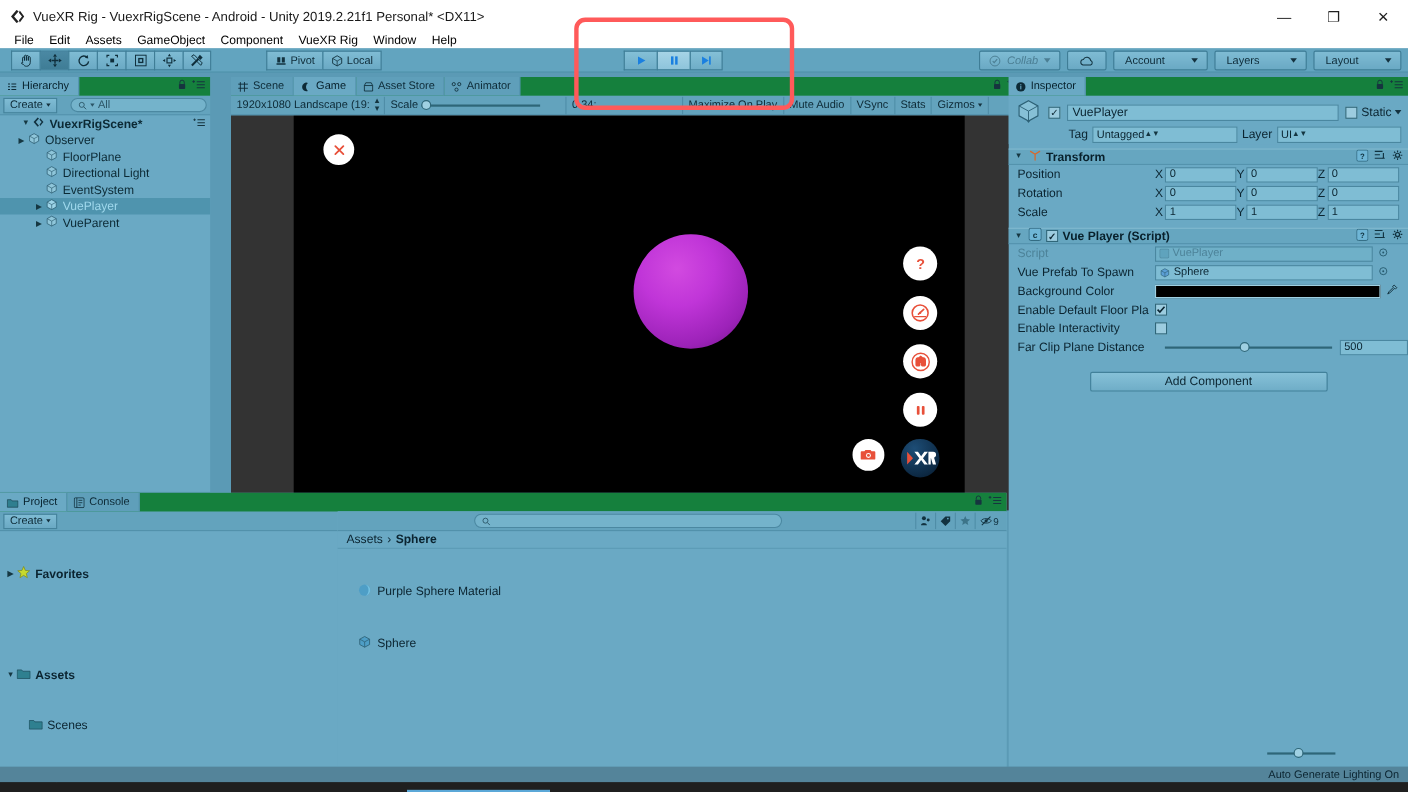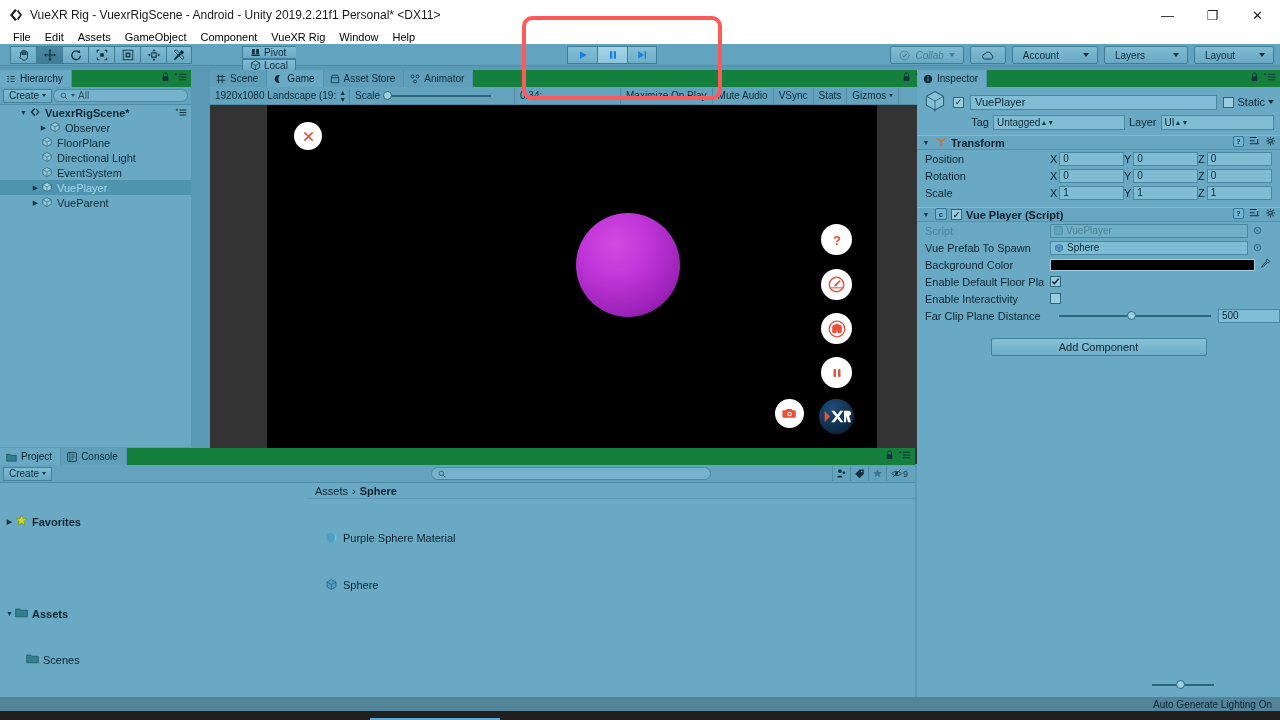--- a/index.html
+++ b/index.html
@@ -50,21 +50,21 @@
     width: 26px; height: 18px;
     background: linear-gradient(180deg,#7fbcd4 0%, #6aa9c4 100%);
     border: 1px solid #3f7d96;
     border-right: none;
     display: flex; align-items: center; justify-content: center;
   }
   .tool-btn:last-child { border-right: 1px solid #3f7d96; }
   .tool-btn.active { background: linear-gradient(180deg,#4a88a3 0%, #3f7d96 100%); }
   .tool-btn svg { display:block; }
 
-  .pivot-group { position: absolute; top: 2px; left: 242px; display: flex; height: 18px; flex-direction: column; }
+  .pivot-group { position: absolute; top: 2px; left: 242px; display: flex; height: 18px; }
   .pivot-btn {
     height: 18px; padding: 0 7px;
     background: linear-gradient(180deg,#7fbcd4 0%, #6aa9c4 100%);
     border: 1px solid #3f7d96; border-right: none;
     display: flex; align-items: center; gap: 3px;
     font-size: 10px; color: #0e2b38; white-space: nowrap;
   }
   .pivot-btn:last-child { border-right: 1px solid #3f7d96; }
 
   .play-group { position: absolute; top: 2px; left: 567px; display: flex; height: 18px; }
@@ -101,21 +101,21 @@
     height: 17px; padding: 0 8px 0 6px; display: flex; align-items: center; gap: 4px;
     font-size: 10px; color: #0d2a36; background: #5f9fba; white-space: nowrap;
     border-right: 1px solid #5493ae;
   }
   .ptab.active { background: #6aa9c4; color: #06202b; }
   .panel-tab-right { position: absolute; right: 4px; top: 2px; display: flex; gap: 4px; align-items: center; }
   .panel-body { background: #6aa9c4; }
 
   .subbar {
     height: 18px; background: #63a3bd; display: flex; align-items: center;
-    padding: 0 3px; gap: 1px; border-bottom: 1px solid #4f8da7;
+    padding: 0 3px; gap: 12px; border-bottom: 1px solid #4f8da7;
   }
   .create-btn {
     height: 14px; padding: 0 5px; font-size: 10px; color: #0d2a36;
     background: linear-gradient(180deg,#7fbcd4 0%,#6aa9c4 100%);
     border: 1px solid #44829b; display: flex; align-items: center; gap: 3px;
   }
   .search-pill {
     flex: 1; height: 13px; background: #74b3cb; border: 1px solid #4b88a1;
     border-radius: 7px; display: flex; align-items: center; padding: 0 6px;
     font-size: 10px; color: #2b5566; gap: 3px;
@@ -440,21 +440,21 @@
         </span>
         <span class="lbl">VuexrRigScene*</span>
         <span style="margin-left:auto;margin-right:4px">
           <svg width="12" height="9" viewBox="0 0 16 12">
               <path d="M1 2.5 L4 2.5 M2.5 1 L2.5 4" stroke="#16343f" stroke-width="1"></path>
               <path d="M6 2h9v1.2H6z M6 5.4h9v1.2H6z M6 8.8h9v1.2H6z" fill="#16343f"></path>
             </svg>
         </span>
       </div>
 
-      <div class="hrow" style="padding-left:38px">
+      <div class="hrow" style="padding-left:14px">
         <span class="tri">▶</span>
         <span class="cube-ico">
           <svg width="12" height="12" viewBox="0 0 16 16">
               <path d="M8 2 L13.5 5 V11 L8 14 L2.5 11 V5 Z" fill="#8fc6da" stroke="#2b5c70" stroke-width="0.9"></path>
               <path d="M2.5 5 L8 8 L13.5 5 M8 8 V14" fill="none" stroke="#2b5c70" stroke-width="0.8"></path>
             </svg>
         </span>
         <span class="lbl">Observer</span>
       </div>
 

